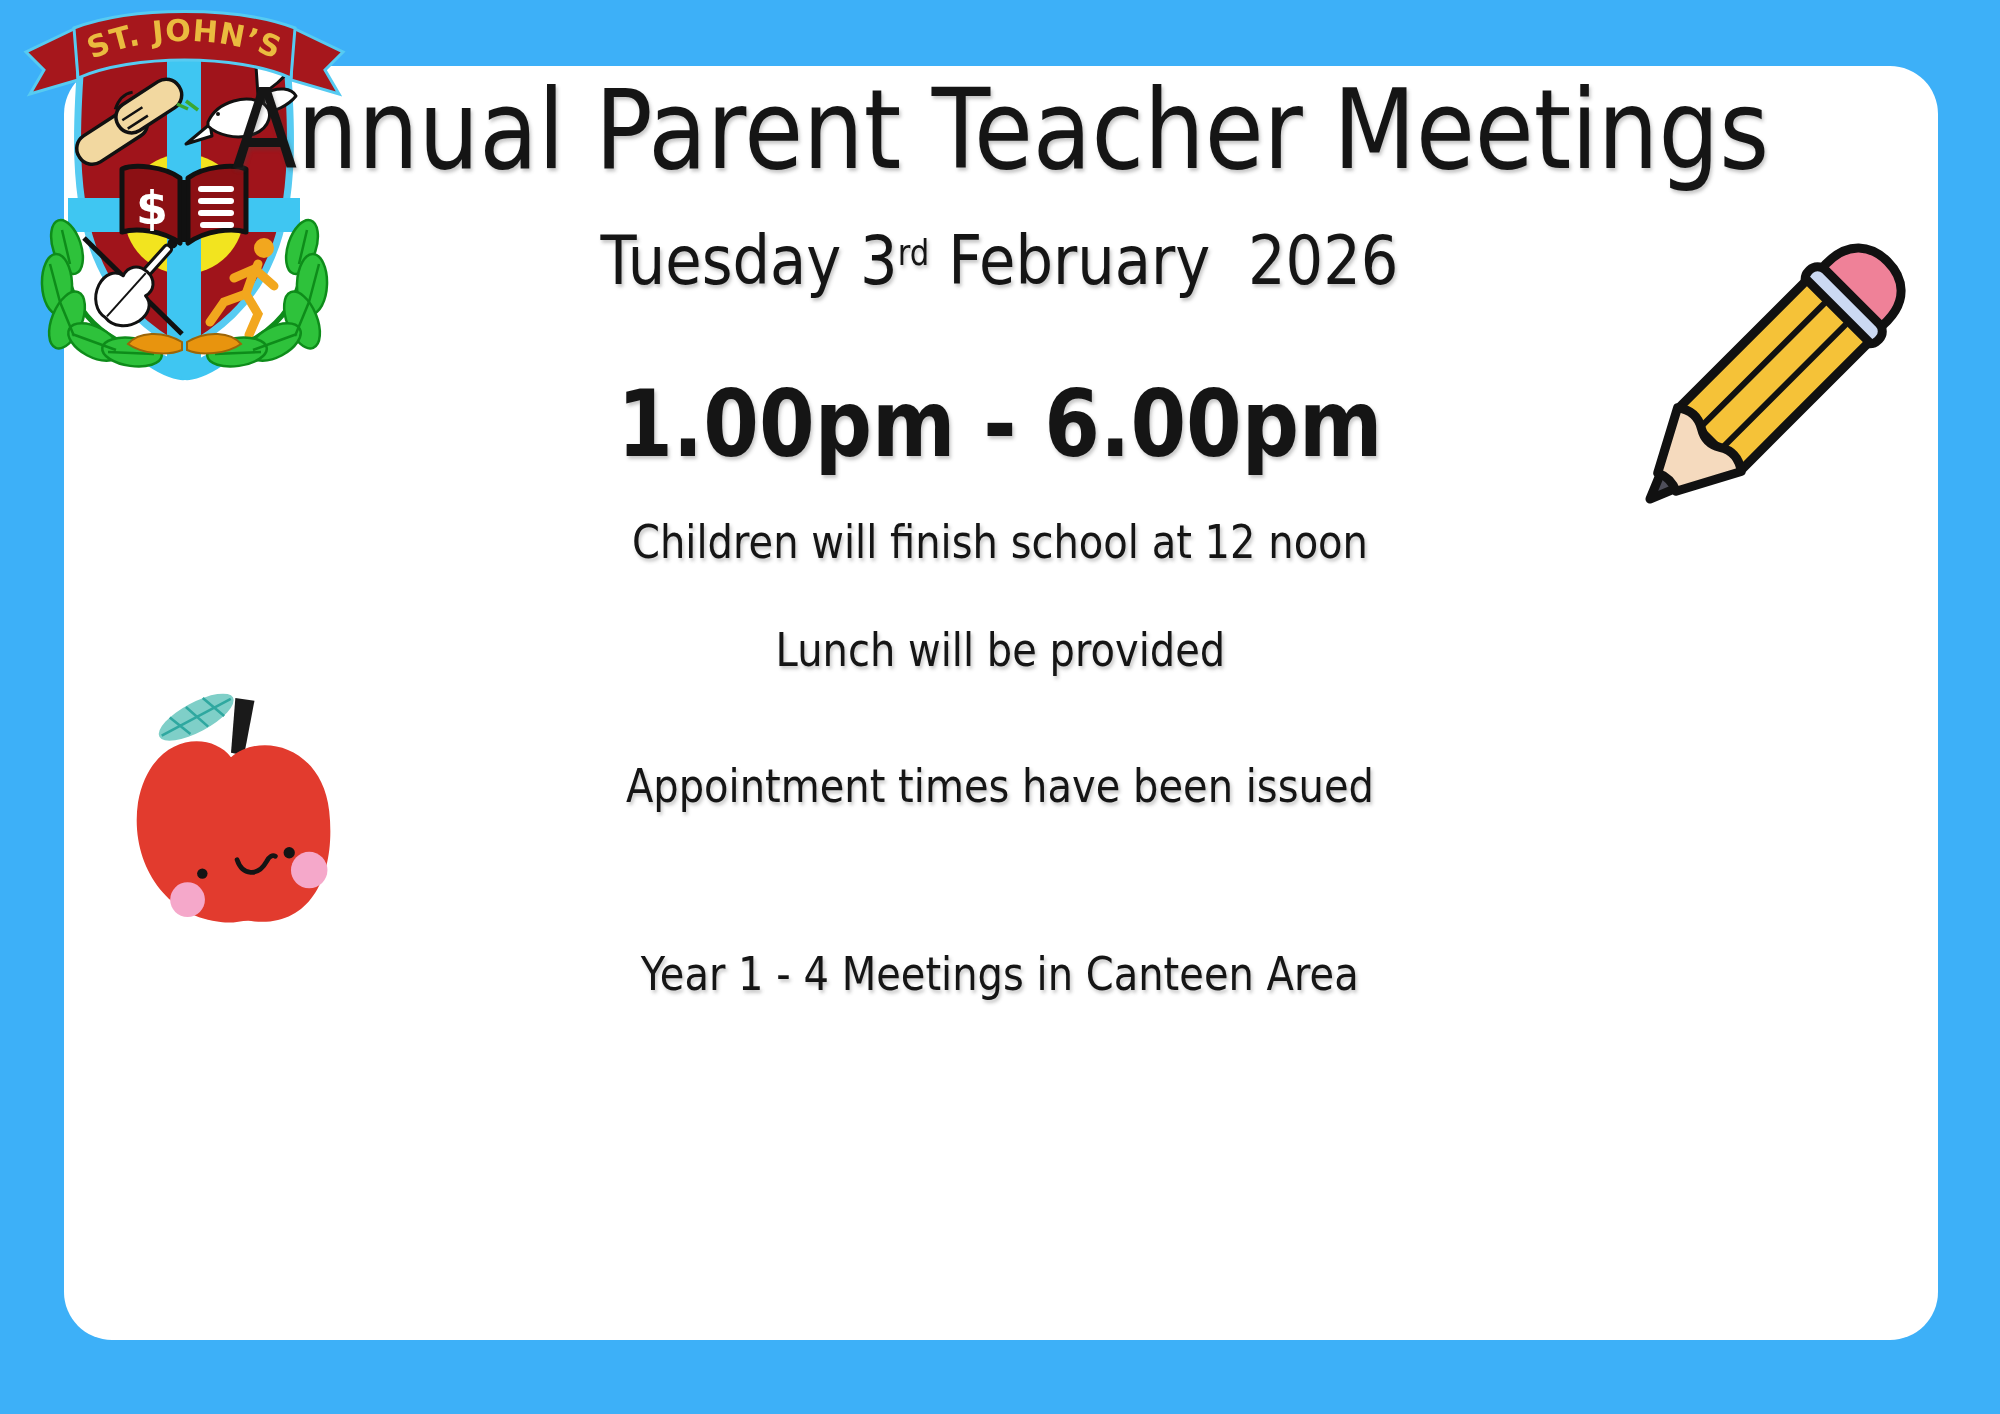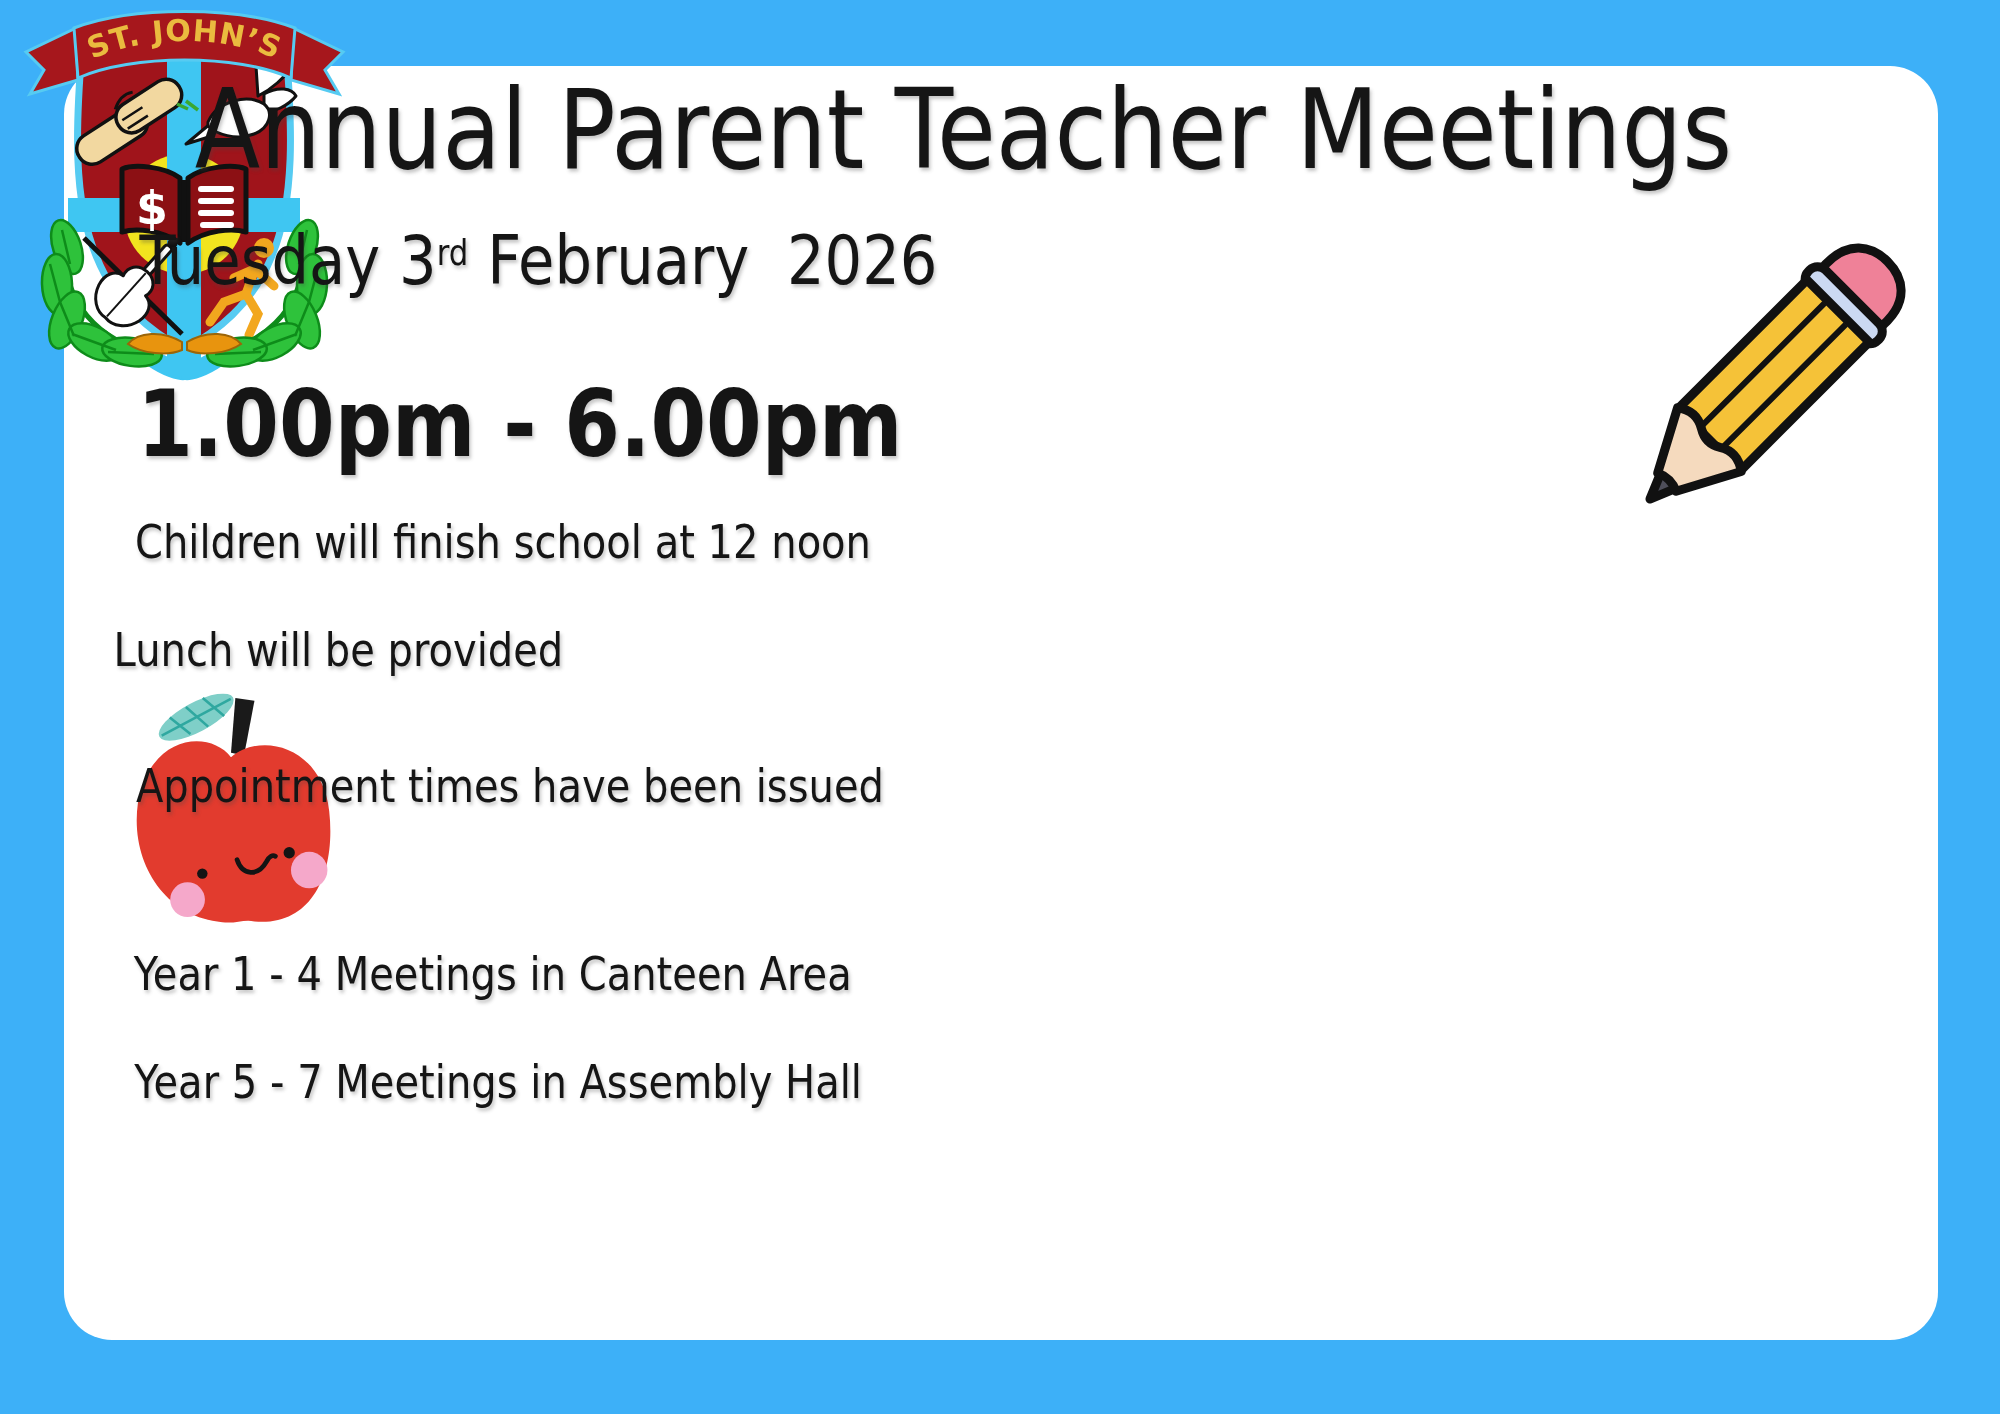--- a/index.html
+++ b/index.html
@@ -7,21 +7,21 @@
     position:relative;width:2000px;height:1414px;overflow:hidden;
     background:#3DB0F8;
     font-family:"DejaVu Sans","Liberation Sans",sans-serif;
     color:#151515;
   }
   .card{
     position:absolute;left:64px;top:66px;width:1874px;height:1274px;
     background:#FFFFFF;border-radius:48px;
   }
   .tline{
-    position:absolute;left:80px;width:1840px;
+    position:absolute;left:80px;width:1840px;text-align:center;
     line-height:1.15;color:#151515;
     text-shadow:2px 3px 4px rgba(70,70,70,0.30);
   }
   .squish{display:inline-block;transform:scaleX(0.87);transform-origin:center;white-space:pre;}
   .t-title{top:67px;font-size:110px;}
   .t-date{top:222px;font-size:68px;}
   .t-time{top:372px;font-size:92px;font-weight:bold;}
   .t-body{font-size:46px;}
   sup.ord{font-size:0.52em;position:relative;top:-0.55em;vertical-align:baseline;}
   .illus{position:absolute;}
@@ -173,16 +173,13 @@
   </div>
   <div class="tline t-body" style="top:624px">
     <span class="squish">Lunch will be provided</span>
   </div>
   <div class="tline t-body" style="top:760px">
     <span class="squish">Appointment times have been issued</span>
   </div>
   <div class="tline t-body" style="top:948px">
     <span class="squish">Year 1 - 4 Meetings in Canteen Area</span>
   </div>
-  <div class="tline t-body" style="top:1056px">
-    <span class="squish">Year 5 - 7 Meetings in Assembly Hall</span>
-  </div>
 </div>
 
 </body></html>

